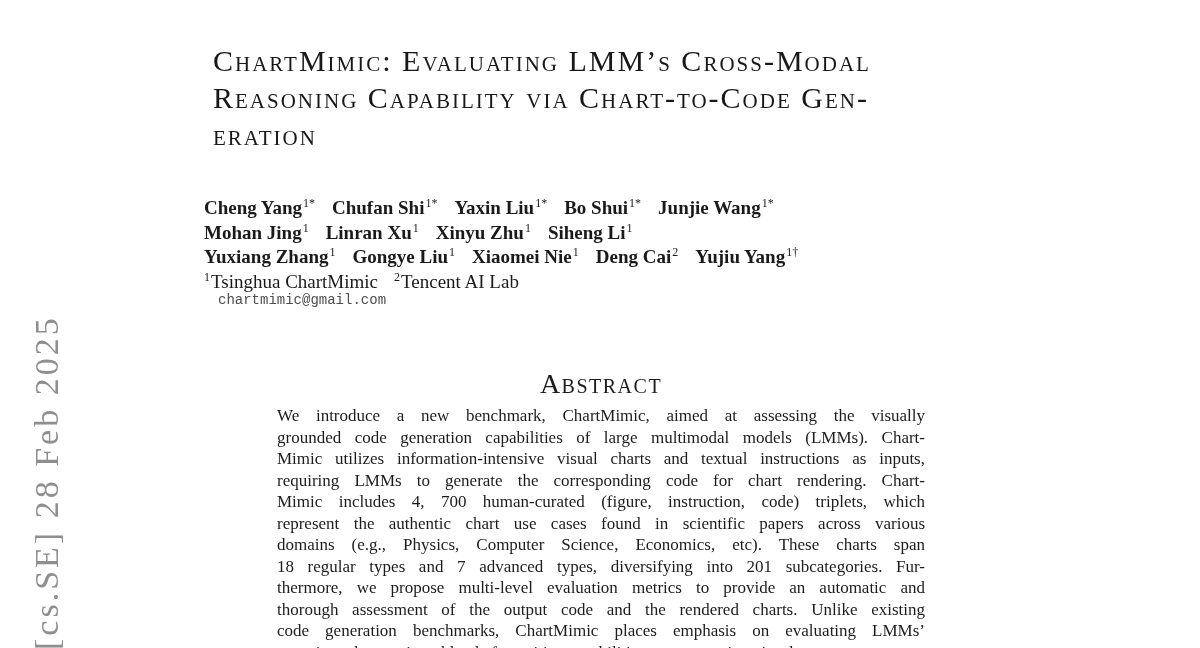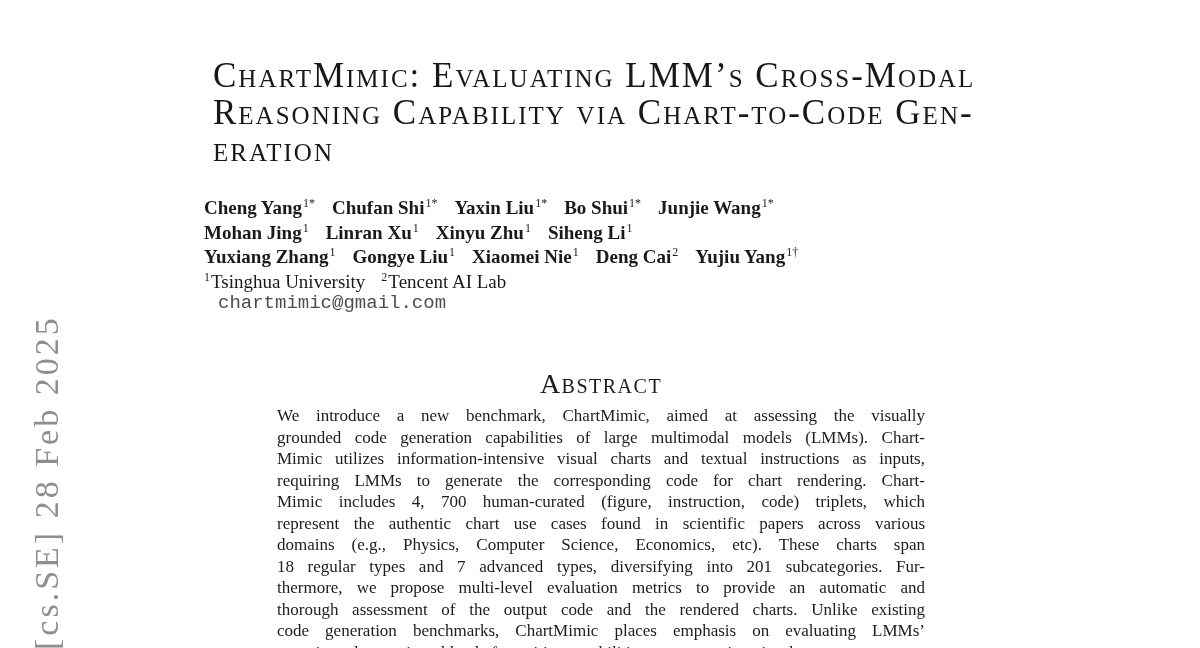--- a/index.html
+++ b/index.html
@@ -15,23 +15,23 @@
   .watermark {
     position:absolute; left:28px; top:650px;
     transform:rotate(-90deg); transform-origin:0 0;
     white-space:nowrap;
     font-size:34px; letter-spacing:3px;
     color:#8f8f8f;
   }
 
   
   .title {
-    position:absolute; left:213px; top:57px; width:845px;
+    position:absolute; left:213px; top:42px; width:845px;
     font-variant:small-caps;
-    font-size:35px; line-height:37px; letter-spacing:2px;
+    font-size:30px; line-height:37px; letter-spacing:2px;
     color:#181818;
   }
 
   
   .authors {
     position:absolute; left:204px; top:197px;
     font-size:19px; line-height:22.5px; white-space:nowrap;
   }
   .author { font-weight:bold; margin-right:17px; }
   .author:last-child { margin-right:0; }
@@ -39,21 +39,21 @@
     font-weight:normal; font-size:12px;
     position:relative; top:-7px; margin-left:1px;
   }
   .affil-line { font-size:19px; }
   .affil { margin-right:16px; }
   .affil .sup { margin-left:0; margin-right:1px; }
 
   .email {
     position:absolute; left:218px; top:292px;
     font-family:"Liberation Mono", monospace;
-    font-size:19px; color:#4d4d4d; white-space:nowrap;
+    font-size:14px; color:#4d4d4d; white-space:nowrap;
   }
 
   
   .abstract-heading {
     position:absolute; left:277px; top:368px; width:648px;
     text-align:center;
     font-variant:small-caps;
     font-size:28px; letter-spacing:1.5px;
     color:#1c1c1c;
   }
@@ -77,21 +77,21 @@
     <div>ChartMimic: Evaluating LMM’s Cross-Modal</div>
     <div>Reasoning Capability via Chart-to-Code Gen-</div>
     <div>eration</div>
   </div>
 
   <div class="authors">
 
     <div class="author-line"><span class="author"><span>Cheng Yang</span><span class="sup">1*</span></span><span class="author"><span>Chufan Shi</span><span class="sup">1*</span></span><span class="author"><span>Yaxin Liu</span><span class="sup">1*</span></span><span class="author"><span>Bo Shui</span><span class="sup">1*</span></span><span class="author"><span>Junjie Wang</span><span class="sup">1*</span></span></div>
       <div class="author-line"><span class="author"><span>Mohan Jing</span><span class="sup">1</span></span><span class="author"><span>Linran Xu</span><span class="sup">1</span></span><span class="author"><span>Xinyu Zhu</span><span class="sup">1</span></span><span class="author"><span>Siheng Li</span><span class="sup">1</span></span></div>
       <div class="author-line"><span class="author"><span>Yuxiang Zhang</span><span class="sup">1</span></span><span class="author"><span>Gongye Liu</span><span class="sup">1</span></span><span class="author"><span>Xiaomei Nie</span><span class="sup">1</span></span><span class="author"><span>Deng Cai</span><span class="sup">2</span></span><span class="author"><span>Yujiu Yang</span><span class="sup">1†</span></span></div>
-      <div class="affil-line" id="affil-line"><span class="affil"><span class="sup">1</span><span>Tsinghua University</span></span><span class="affil"><span class="sup">2</span><span>Tencent AI Lab</span></span></div>
+      <div class="affil-line" id="affil-line"><span class="affil"><span class="sup">1</span><span>Tsinghua ChartMimic</span></span><span class="affil"><span class="sup">2</span><span>Tencent AI Lab</span></span></div>
   </div>
 
   <div class="email">chartmimic@gmail.com</div>
 
   <div class="abstract-heading">Abstract</div>
 
   <div class="abstract" id="abstract-body">
       <div class="abs-line">We introduce a new benchmark, ChartMimic, aimed at assessing the visually</div>
       <div class="abs-line">grounded code generation capabilities of large multimodal models (LMMs). Chart-</div>
       <div class="abs-line">Mimic utilizes information-intensive visual charts and textual instructions as inputs,</div>

